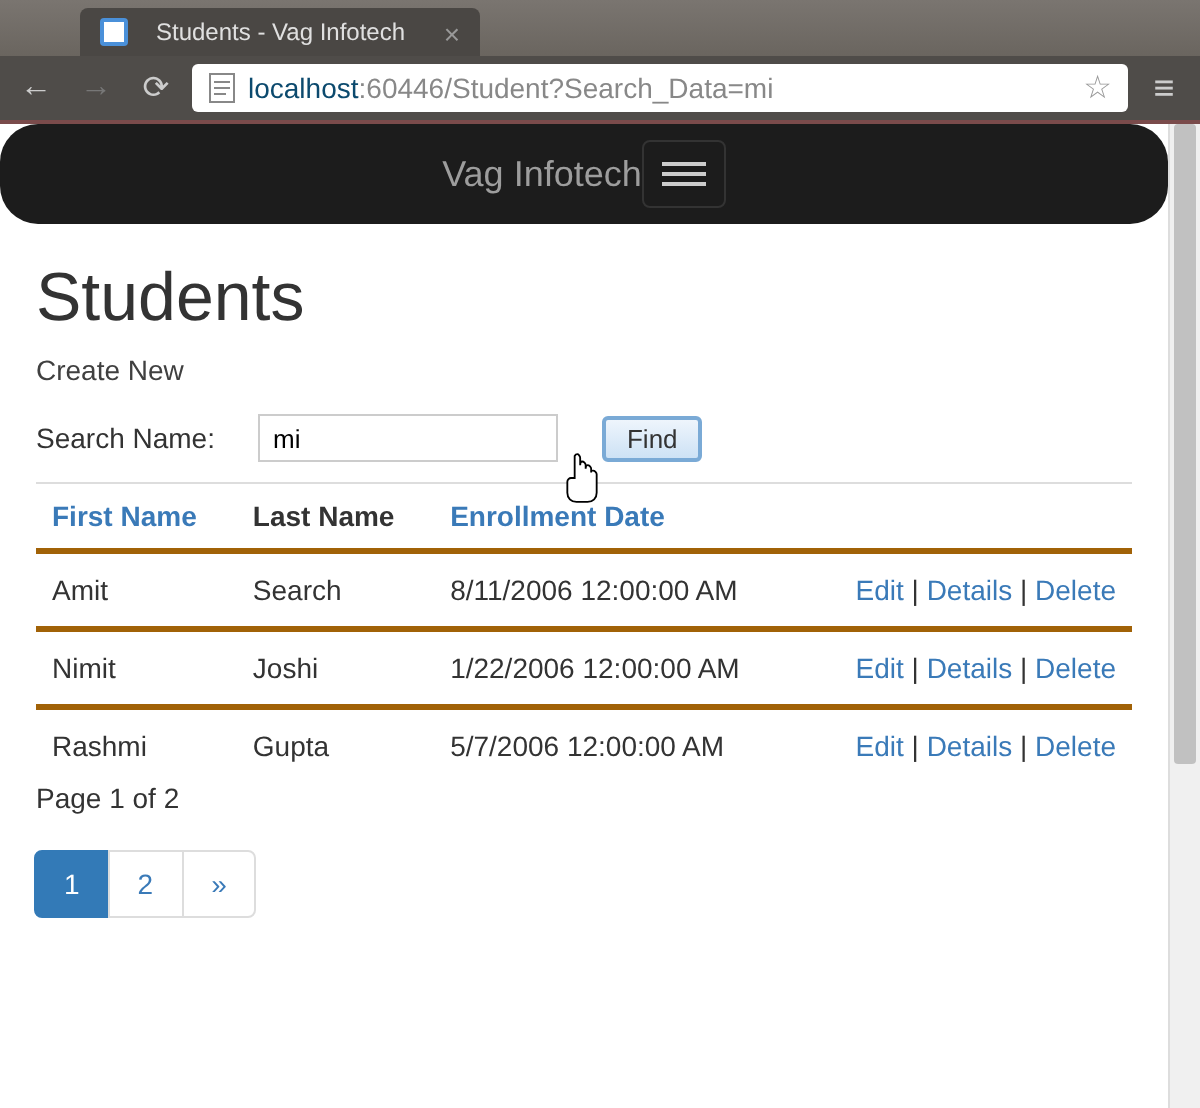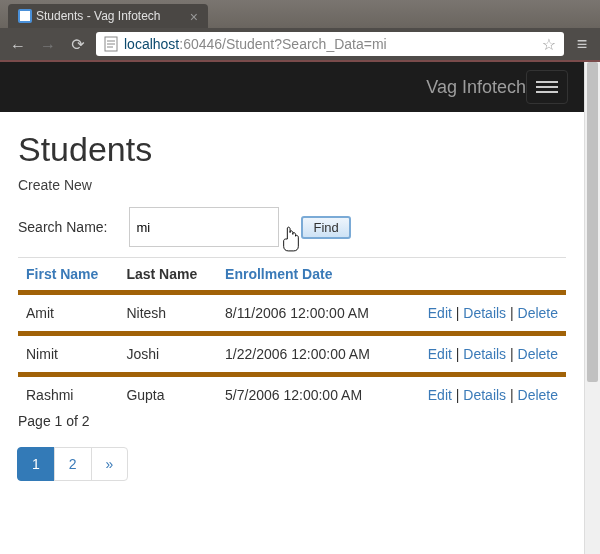--- a/index.html
+++ b/index.html
@@ -20,24 +20,25 @@
       align-items: flex-end;
       padding-left: 8px;
     }
     .tab {
       background: #4a4744;
       color: #e0e0e0;
       padding: 5px 10px;
       border-radius: 4px 4px 0 0;
       display: flex;
       align-items: flex-start;
-      gap: 4px;
+      gap: 14px;
       font-size: 12px;
       height: 24px;
       min-width: 200px;
+      margin-left: 32px;
     }
     .favicon {
       width: 14px;
       height: 14px;
       background: #4a90d9;
       border-radius: 2px;
       display: inline-block;
       position: relative;
     }
     .favicon::after {
@@ -140,21 +141,22 @@
     }
 
     
     .app-navbar {
       background: #1c1c1c;
       color: #9d9d9d;
       height: 50px;
       display: flex;
       align-items: center;
       padding: 0 16px;
-      justify-content: flex-end;
+      justify-content: center;
+      border-radius: 19px;
     }
     .app-brand {
       font-size: 18px;
     }
     .hamburger {
       border: 1px solid #333;
       border-radius: 4px;
       width: 42px;
       height: 34px;
       display: flex;
@@ -187,21 +189,21 @@
       margin: 14px 0 10px;
       display: flex;
       align-items: center;
       gap: 22px;
     }
     .search-input {
       border: 1px solid #ccc;
       padding: 3px 6px;
       font-size: 13px;
       width: 150px;
-      height: 40px;
+      height: 24px;
     }
     .find-btn {
       background: linear-gradient(#eef5fc, #cde2f5);
       border: 2px solid #7aaad6;
       border-radius: 3px;
       padding: 2px 10px;
       font-size: 13px;
       cursor: pointer;
       color: #333;
     }
@@ -215,21 +217,21 @@
     .tbl th {
       text-align: left;
       font-weight: bold;
       padding: 8px 8px;
       border-bottom: 2px solid #ddd;
       border-top: 1px solid #ddd;
     }
     .tbl th a { color: #3a7ab8; font-weight: bold; margin-top: 24px; }
     .tbl td {
       padding: 10px 8px;
-      border-top: 5px solid #a16207;
+      border-top: 3px solid #a16207;
     }
     .actions { text-align: right; white-space: nowrap; }
     .actions a { color: #3a7ab8; }
 
     .pageinfo { color: #333; }
 
     .pagination {
       display: flex;
       list-style: none;
       margin-top: 18px;
@@ -324,21 +326,21 @@
           <tr>
             <th><a class="link">First Name</a></th>
             <th>Last Name</th>
             <th><a class="link">Enrollment Date</a></th>
             <th></th>
           </tr>
         </thead>
         <tbody id="tbody">
             <tr>
               <td>Amit</td>
-              <td>Nitesh</td>
+              <td>Search</td>
               <td>8/11/2006 12:00:00 AM</td>
               <td class="actions"><a class="link">Edit</a> | <a class="link">Details</a> | <a class="link">Delete</a></td>
             </tr>
             <tr>
               <td>Nimit</td>
               <td>Joshi</td>
               <td>1/22/2006 12:00:00 AM</td>
               <td class="actions"><a class="link">Edit</a> | <a class="link">Details</a> | <a class="link">Delete</a></td>
             </tr>
             <tr>

